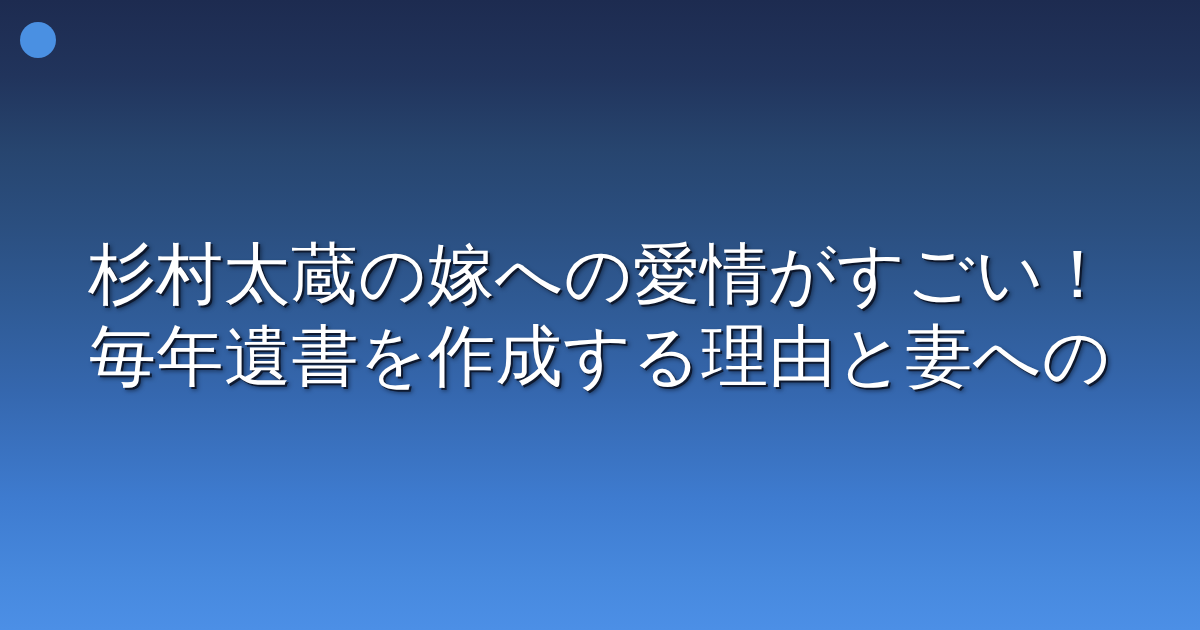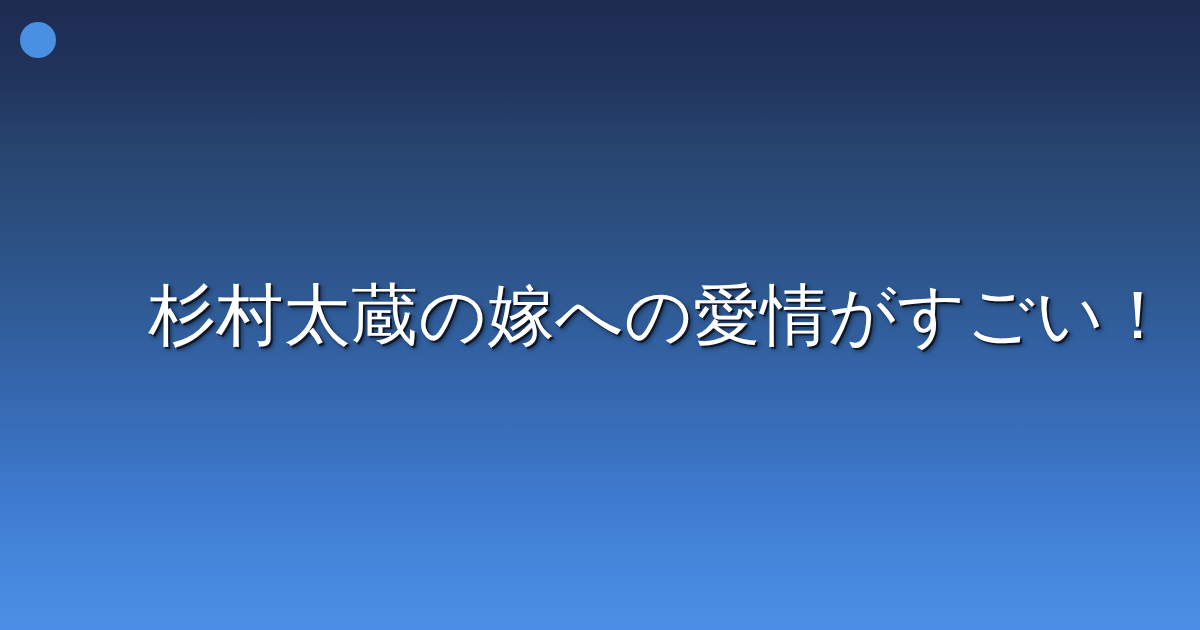--- a/index.html
+++ b/index.html
@@ -49,36 +49,37 @@
     flex-direction: column;
     align-items: center;
     justify-content: center;
     padding: 0 28px;
     box-sizing: border-box;
   }
 
   .title-line {
     display: block;
     width: 100%;
-    text-align: right;
+    text-align: center;
     color: #ffffff;
     font-size: 67px;
     line-height: 82px;
     font-weight: 400;
     letter-spacing: 0.5px;
     white-space: nowrap;
     text-shadow:
        2px 2px 0 rgba(10, 18, 35, 0.85),
        3px 3px 4px rgba(5, 12, 26, 0.55);
   }
 </style>
 </head>
 <body>
 
 <div id="og-card">
 
   <div id="corner-dot"></div>
 
   <div id="title-block">
     <span class="title-line">杉村太蔵の嫁への愛情がすごい！</span>
+    <span class="title-line">毎年遺書を作成する理由と妻への</span>
   </div>
 
 </div>
 
 </body></html>

